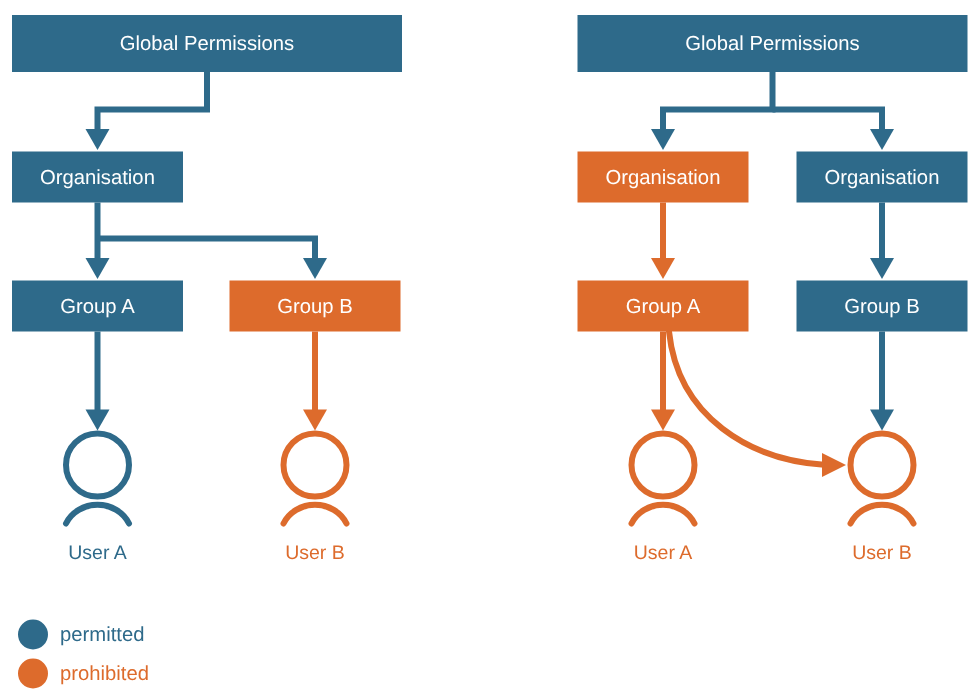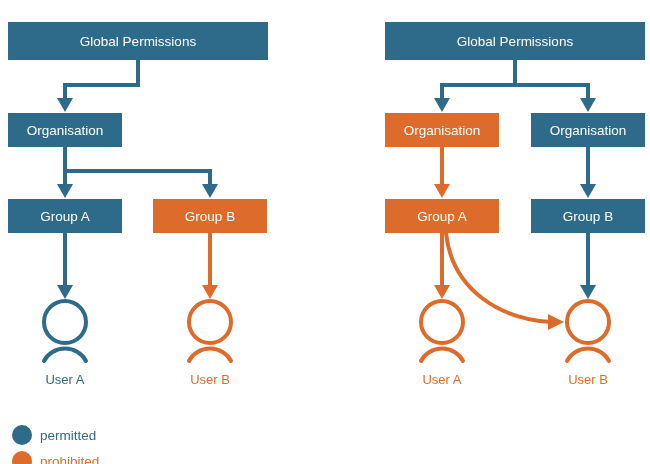--- a/index.html
+++ b/index.html
@@ -9,21 +9,21 @@
   }
   body {
     width: 650px;
     height: 464px;
     font-family: "Liberation Sans", sans-serif;
     position: relative;
     overflow: hidden;
   }
   #stage {
     position: absolute;
-    left: 0; top: 12px;
+    left: 0; top: 0;
     width: 650px;
     height: 451px;
   }
   #stage svg {
     display: block;
     width: 650px;
     height: 464px;
   }
   .box-label {
     font-family: "Liberation Sans", sans-serif;

